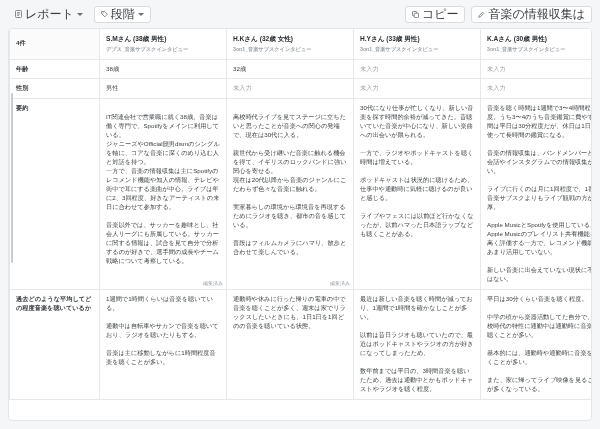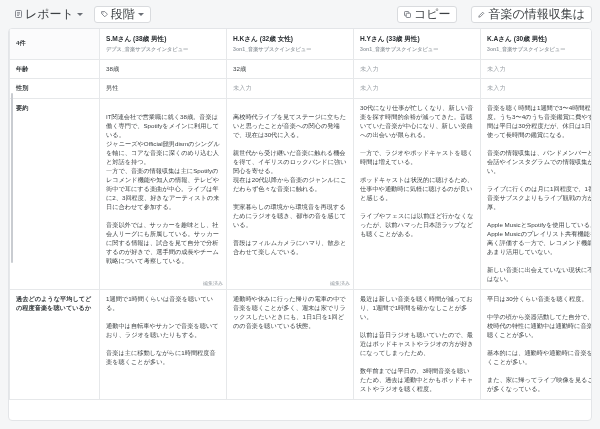--- a/index.html
+++ b/index.html
@@ -22,21 +22,21 @@
   .toolbar {
     height: 28px;
     flex: 0 0 28px;
     background: #f5f6f7;
     display: flex;
     align-items: center;
     padding: 0 8px;
     gap: 6px;
   }
   .tb-left { display: flex; align-items: center; gap: 4px; }
-  .tb-right { margin-left: auto; display: flex; align-items: center; gap: 14px; }
+  .tb-right { margin-left: auto; display: flex; align-items: center; gap: 6px; }
 
   .btn {
     display: inline-flex;
     align-items: center;
     gap: 3px;
     height: 17px;
     padding: 0 6px;
     font-size: 12px;
     color: #3c4043;
     background: #ffffff;

